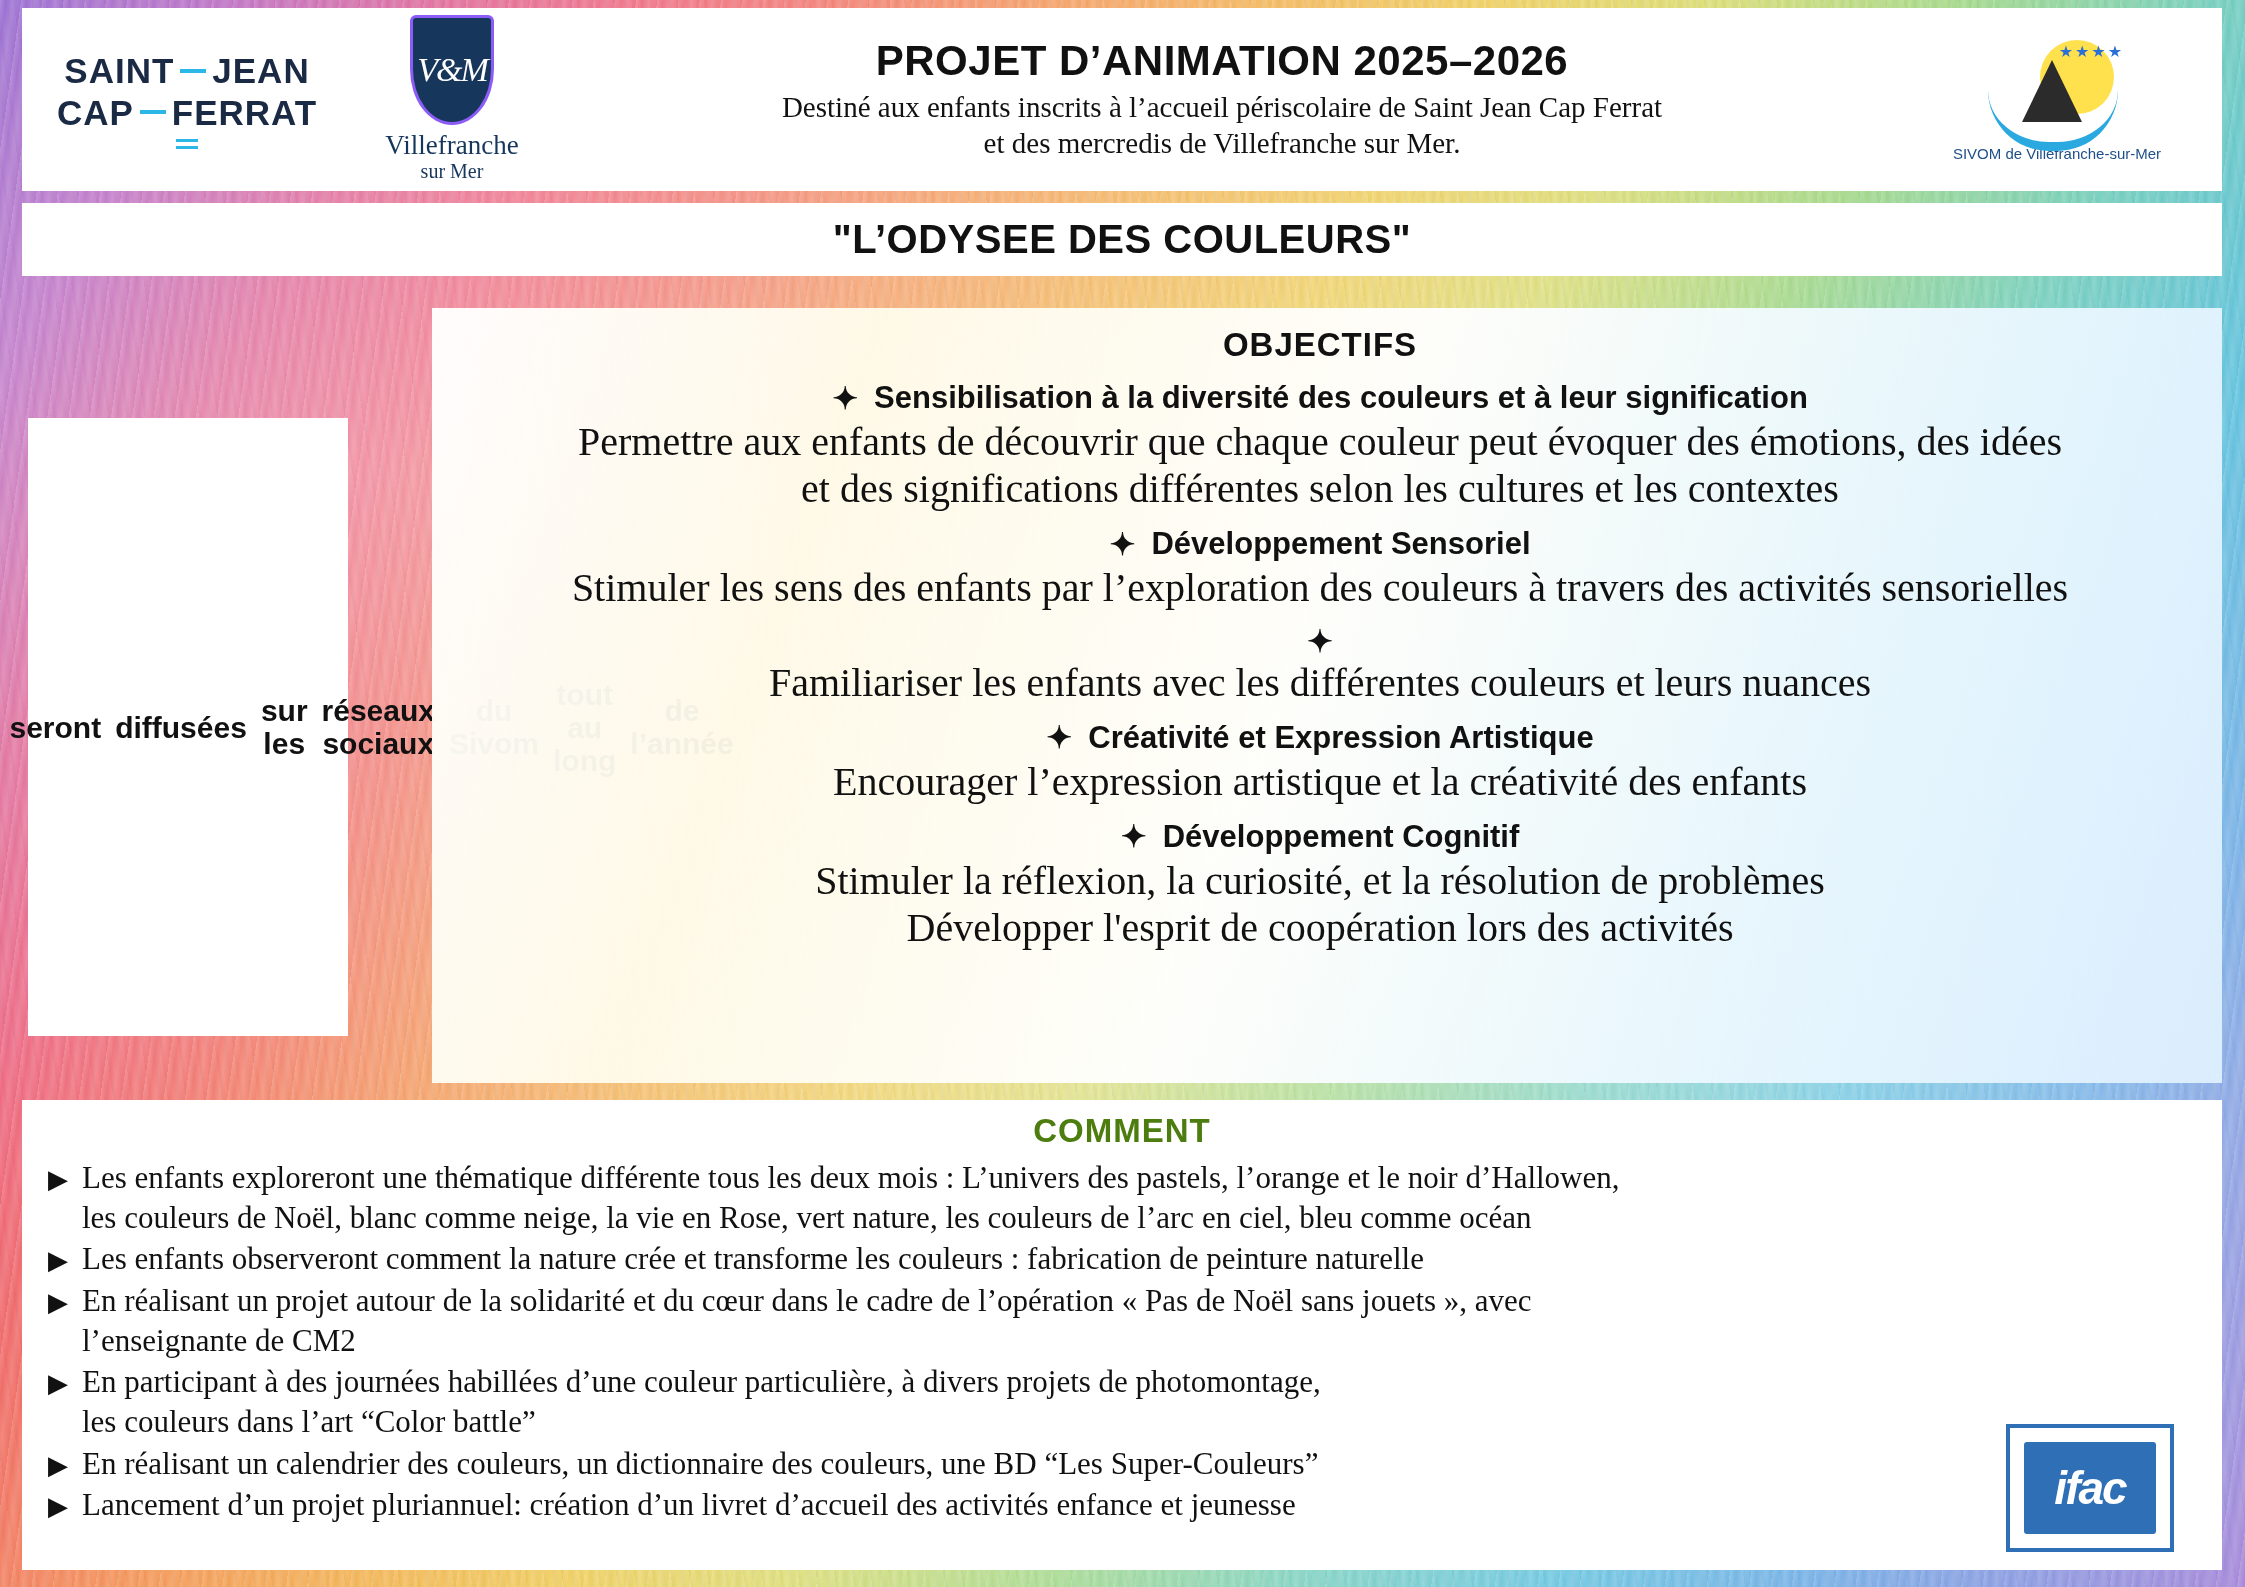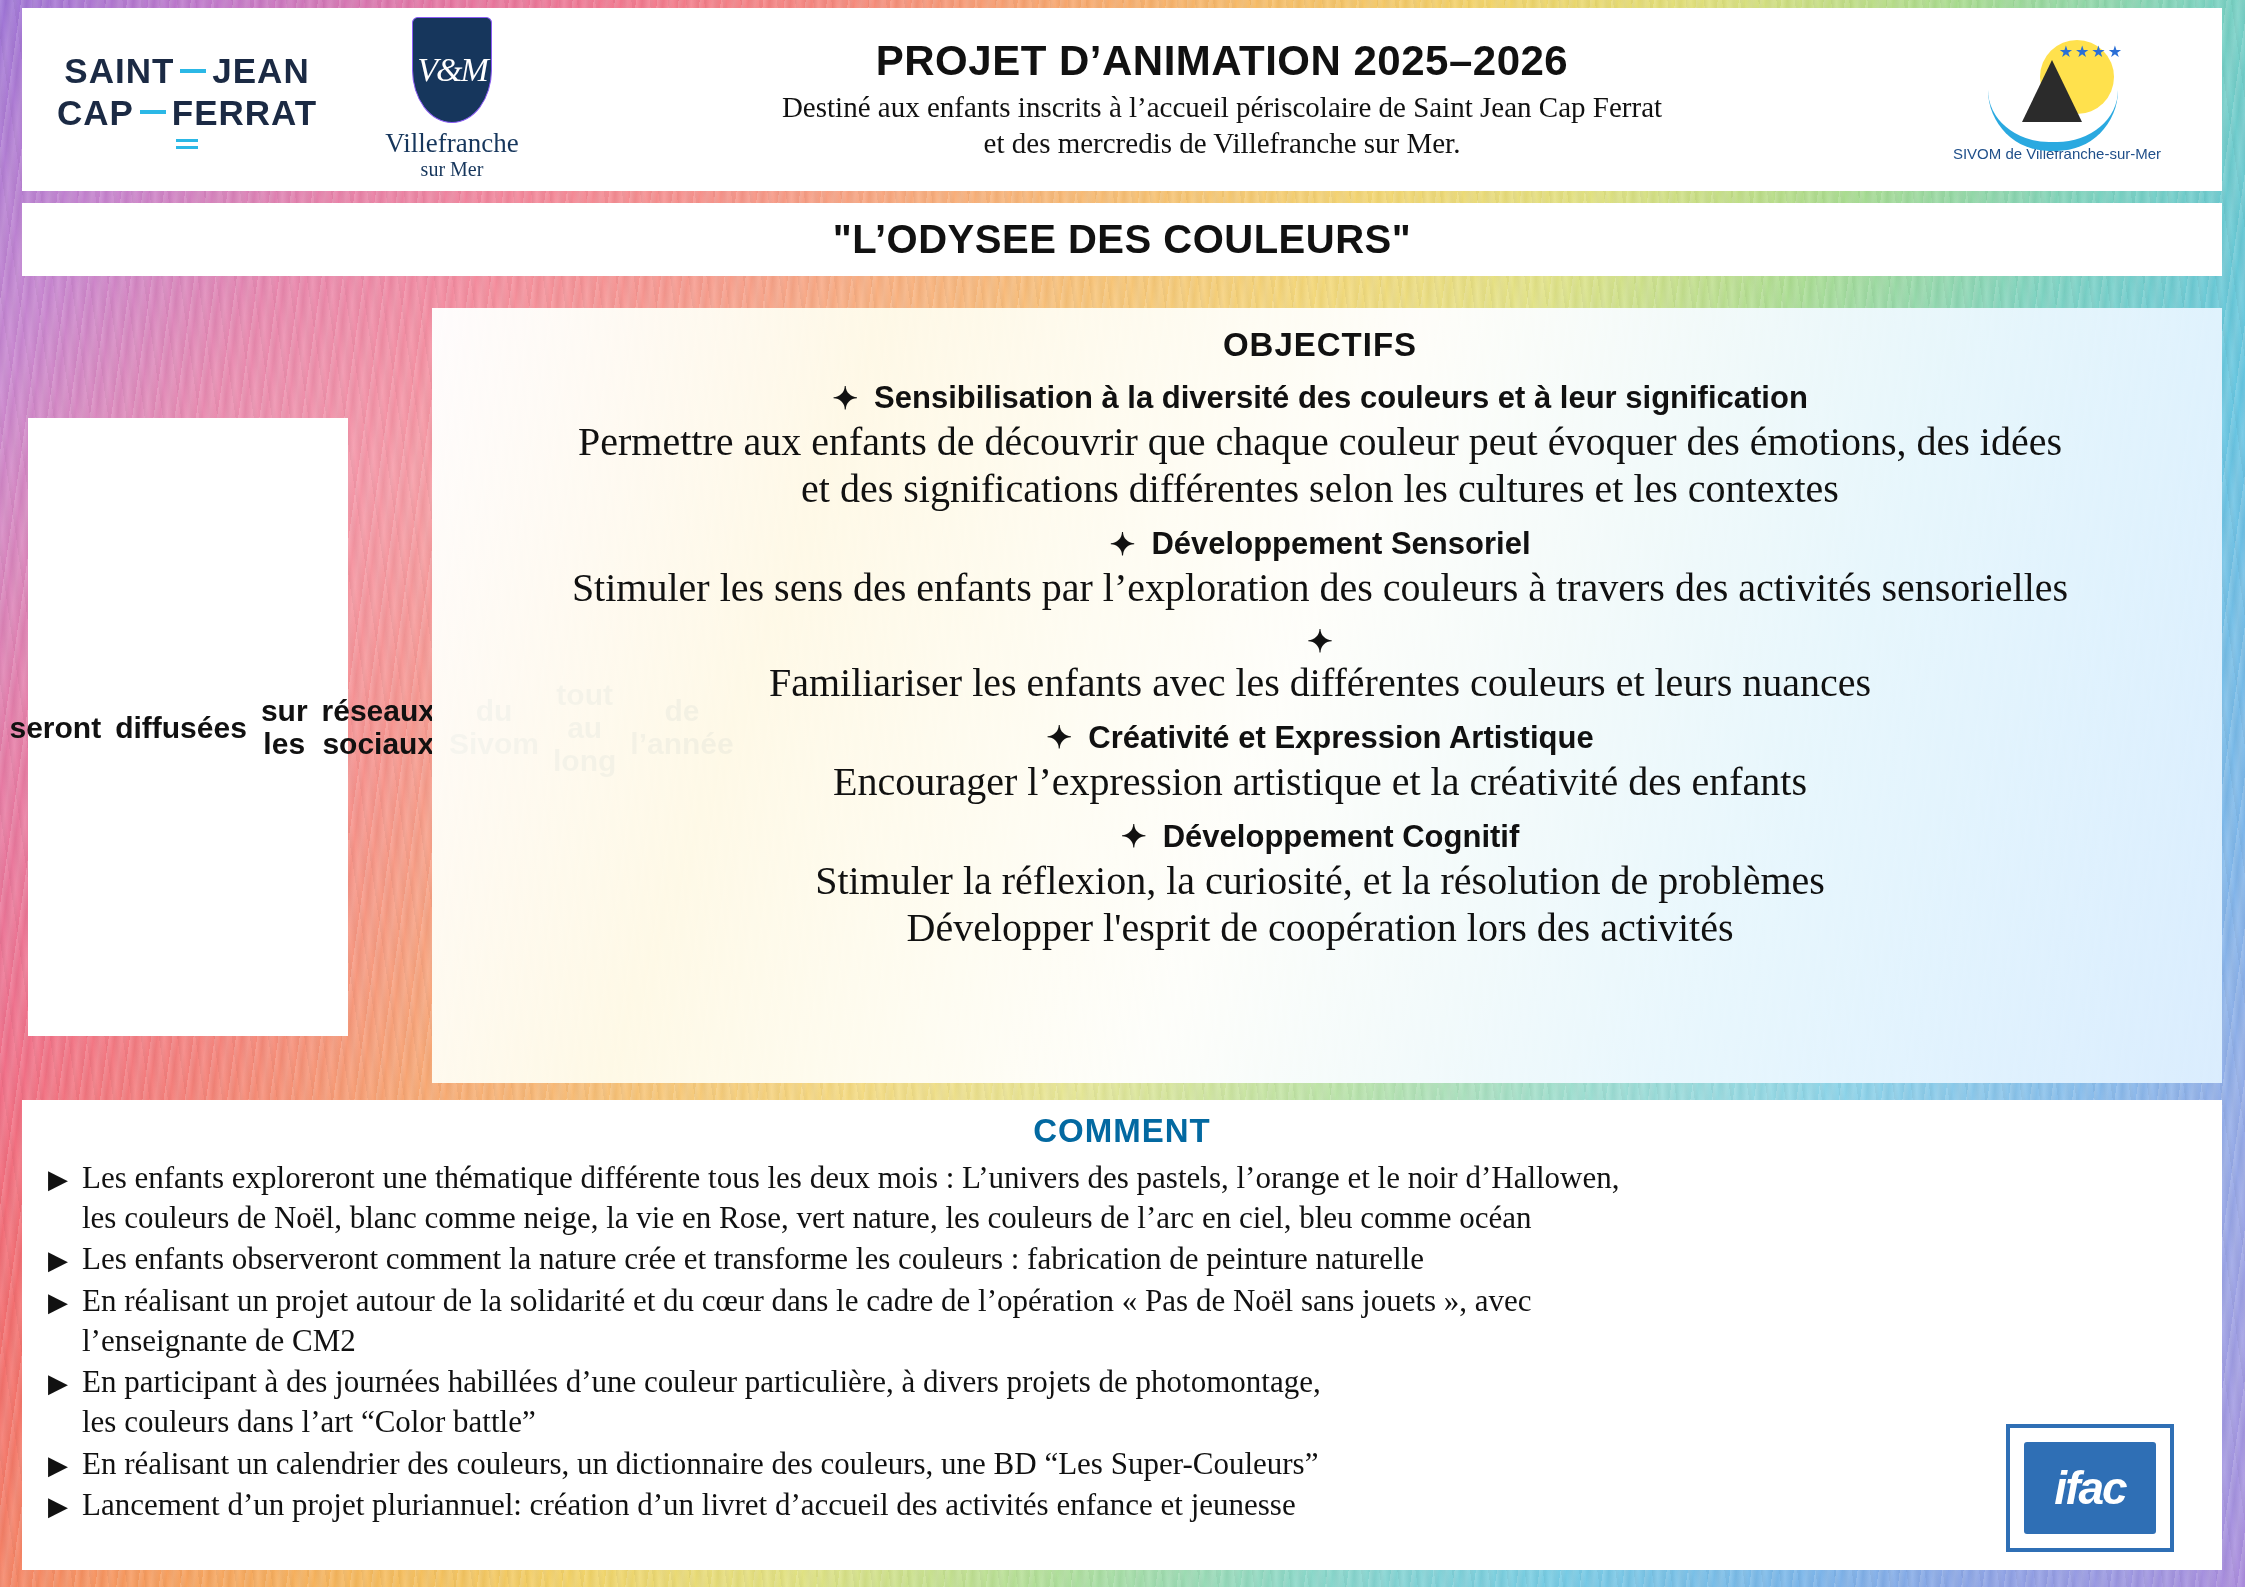--- a/index.html
+++ b/index.html
@@ -107,21 +107,21 @@
     width: 200px;
     text-align: center;
     font-family: "Liberation Serif", serif;
     color: #16365c;
   }
   .shield {
     width: 78px; height: 104px;
     margin: 0 auto 6px auto;
     background: #16365c;
     border-radius: 6px 6px 42px 42px / 6px 6px 56px 56px;
-    border: 1px solid #8b5cf6;
+    border: 3px solid #8b5cf6;
     position: relative;
     display: flex; align-items: center; justify-content: center;
   }
   .shield span {
     color: #ffffff;
     font-size: 34px;
     font-family: "Liberation Serif", serif;
     font-style: italic;
     letter-spacing: -2px;
   }
@@ -272,21 +272,21 @@
     box-sizing: border-box;
     padding: 8px 26px 8px 26px;
   }
   .comment h3 {
     margin: 4px 0 8px 0;
     text-align: center;
     font-family: "Liberation Sans", sans-serif;
     font-weight: bold;
     font-size: 33px;
     letter-spacing: 1px;
-    color: #0369a1;
+    color: #4d7c0f;
   }
   .bullet-row {
     display: flex;
     align-items: flex-start;
     gap: 14px;
     margin-bottom: 2px;
   }
   .bullet-mark {
     font-size: 26px;
     line-height: 1.35;

